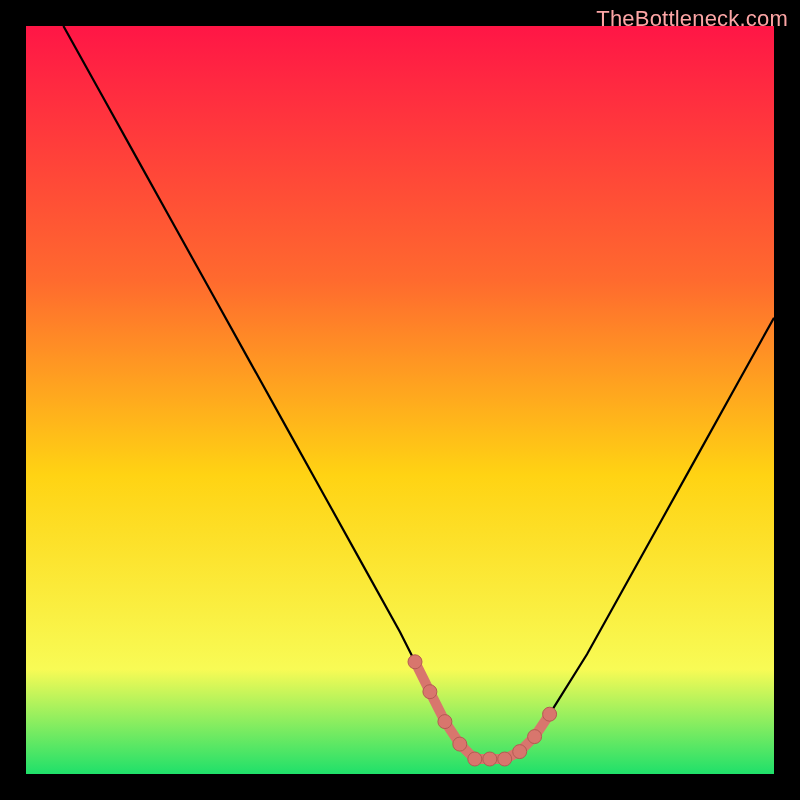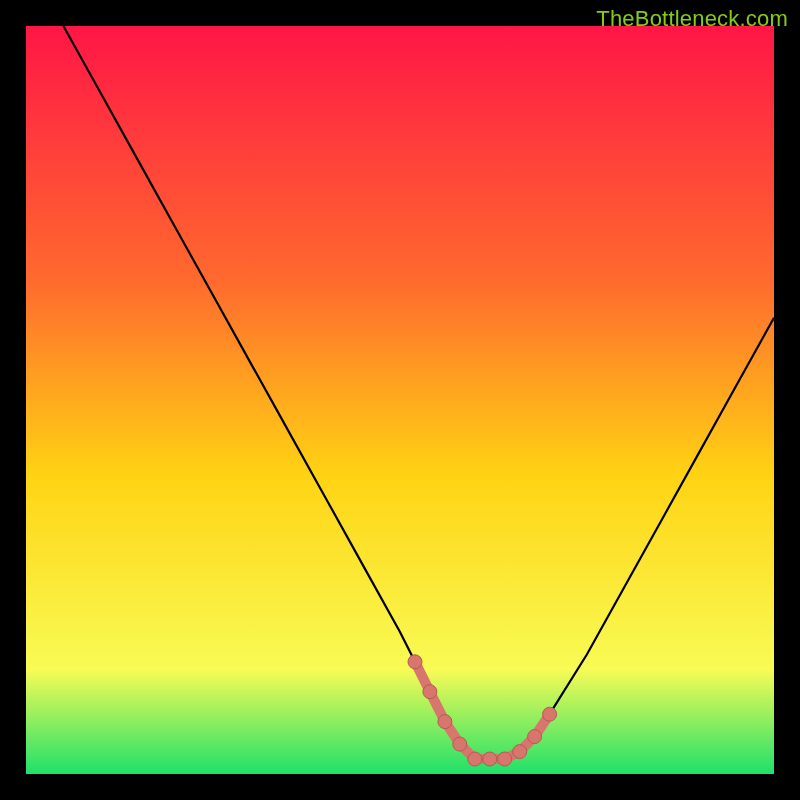--- a/index.html
+++ b/index.html
@@ -14,21 +14,21 @@
   .frame {
     position: relative;
     width: 800px;
     height: 800px;
     background: #000000;
   }
   .watermark {
     position: absolute;
     top: 6px;
     right: 12px;
-    color: #84cc16;
+    color: #fca5a5;
     font-size: 22px;
     font-weight: 500;
     letter-spacing: 0.2px;
     z-index: 10;
   }
   .plot {
     position: absolute;
     left: 26px;
     top: 26px;
     width: 748px;

